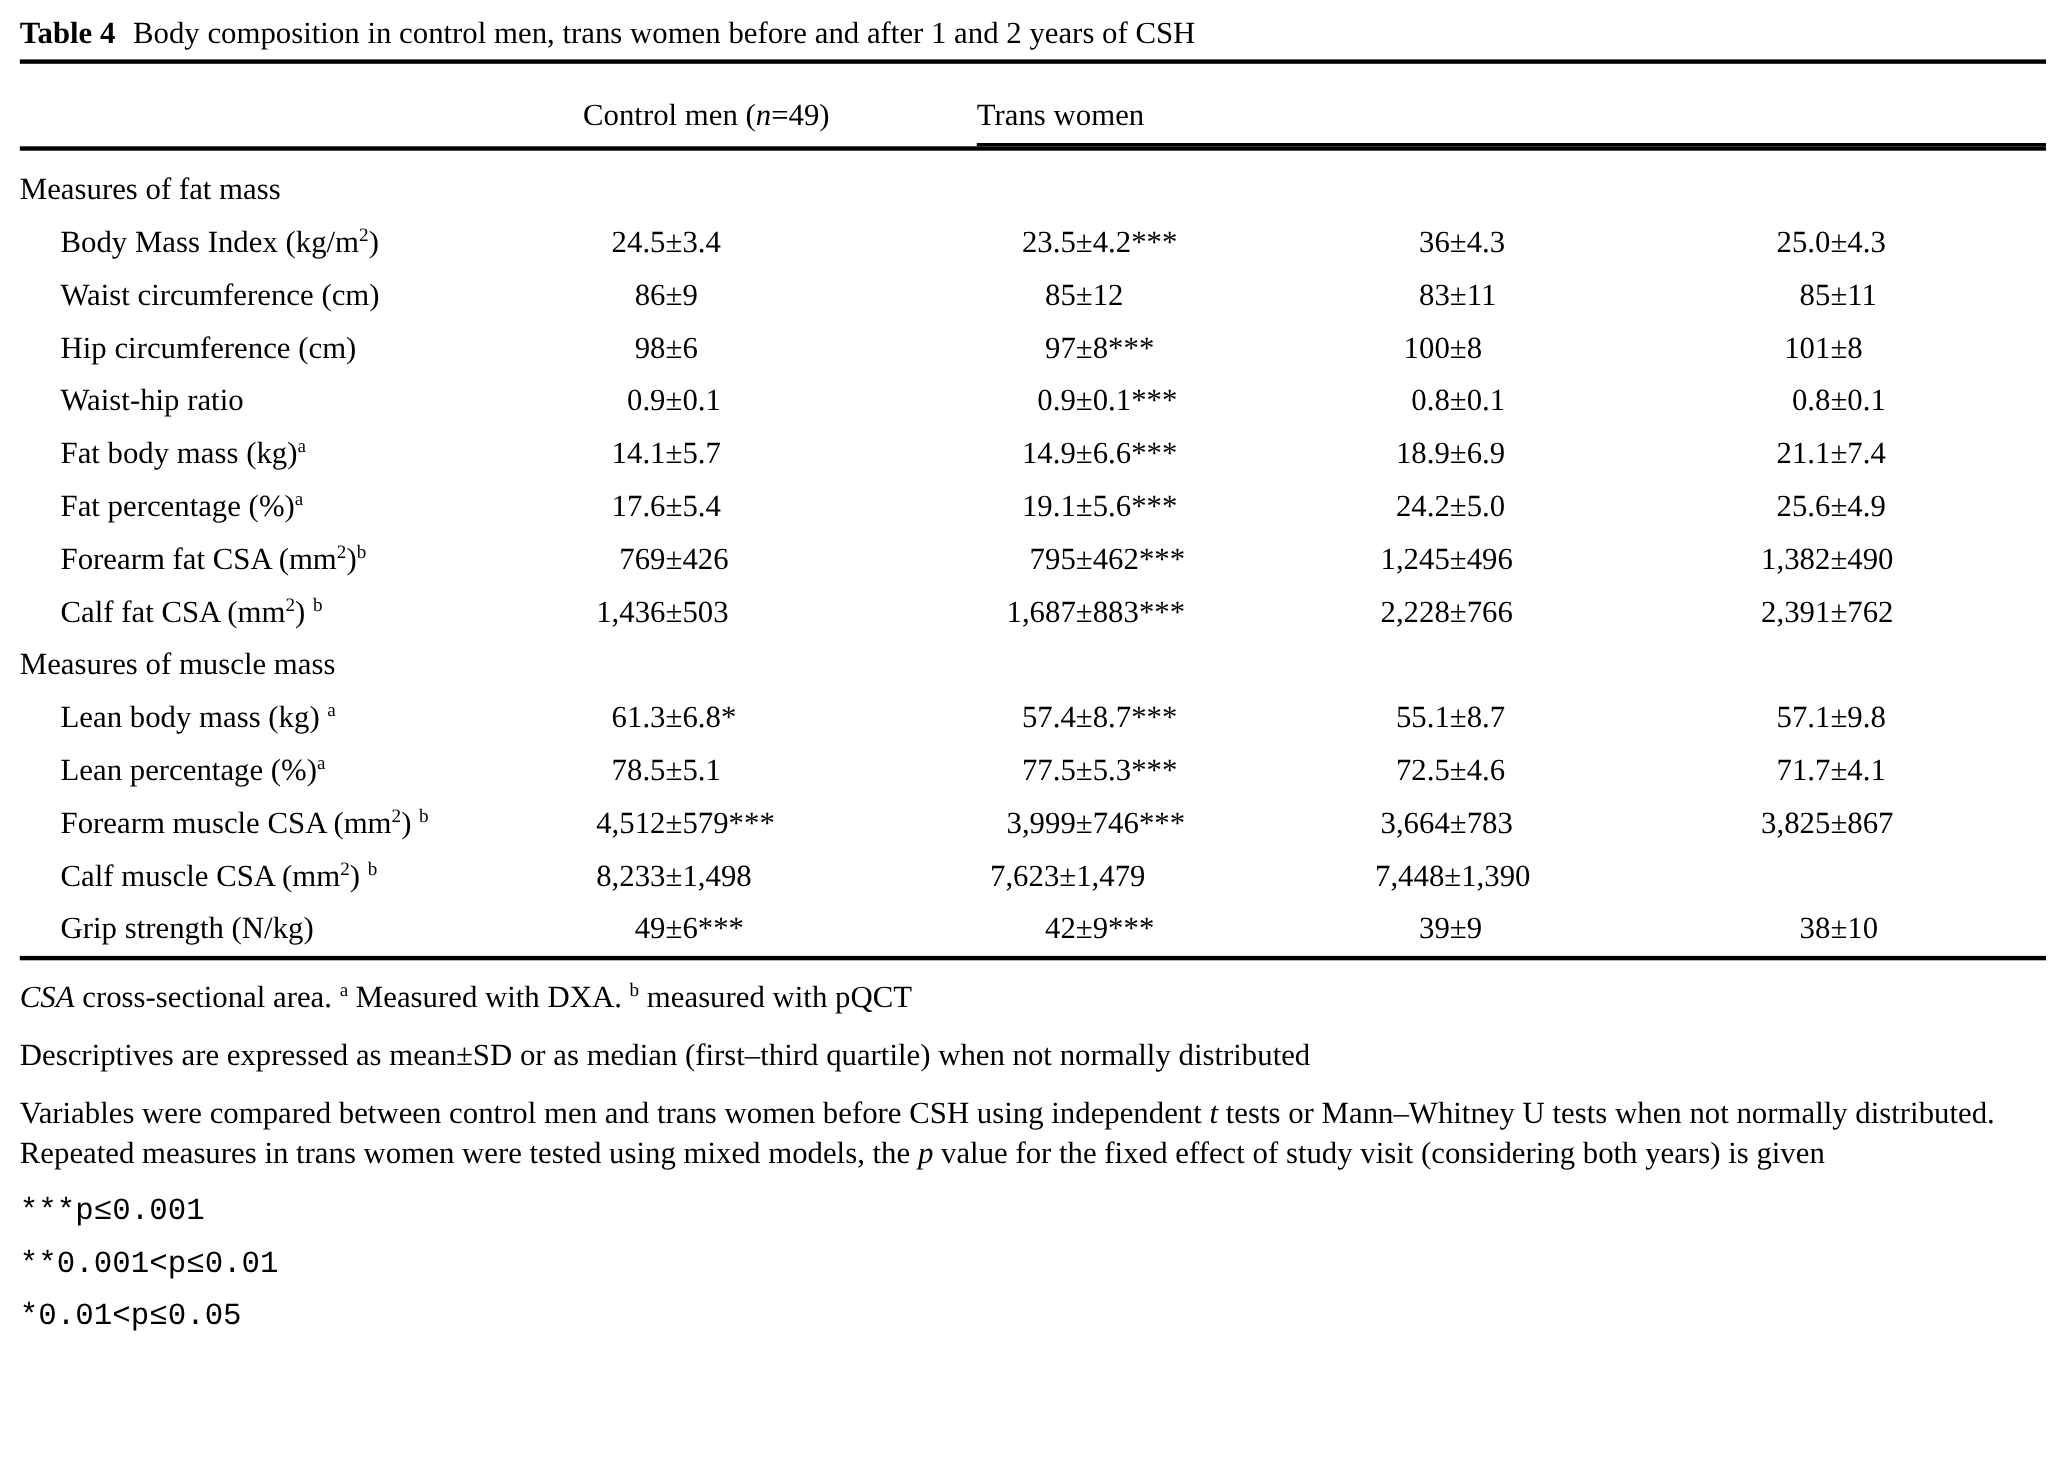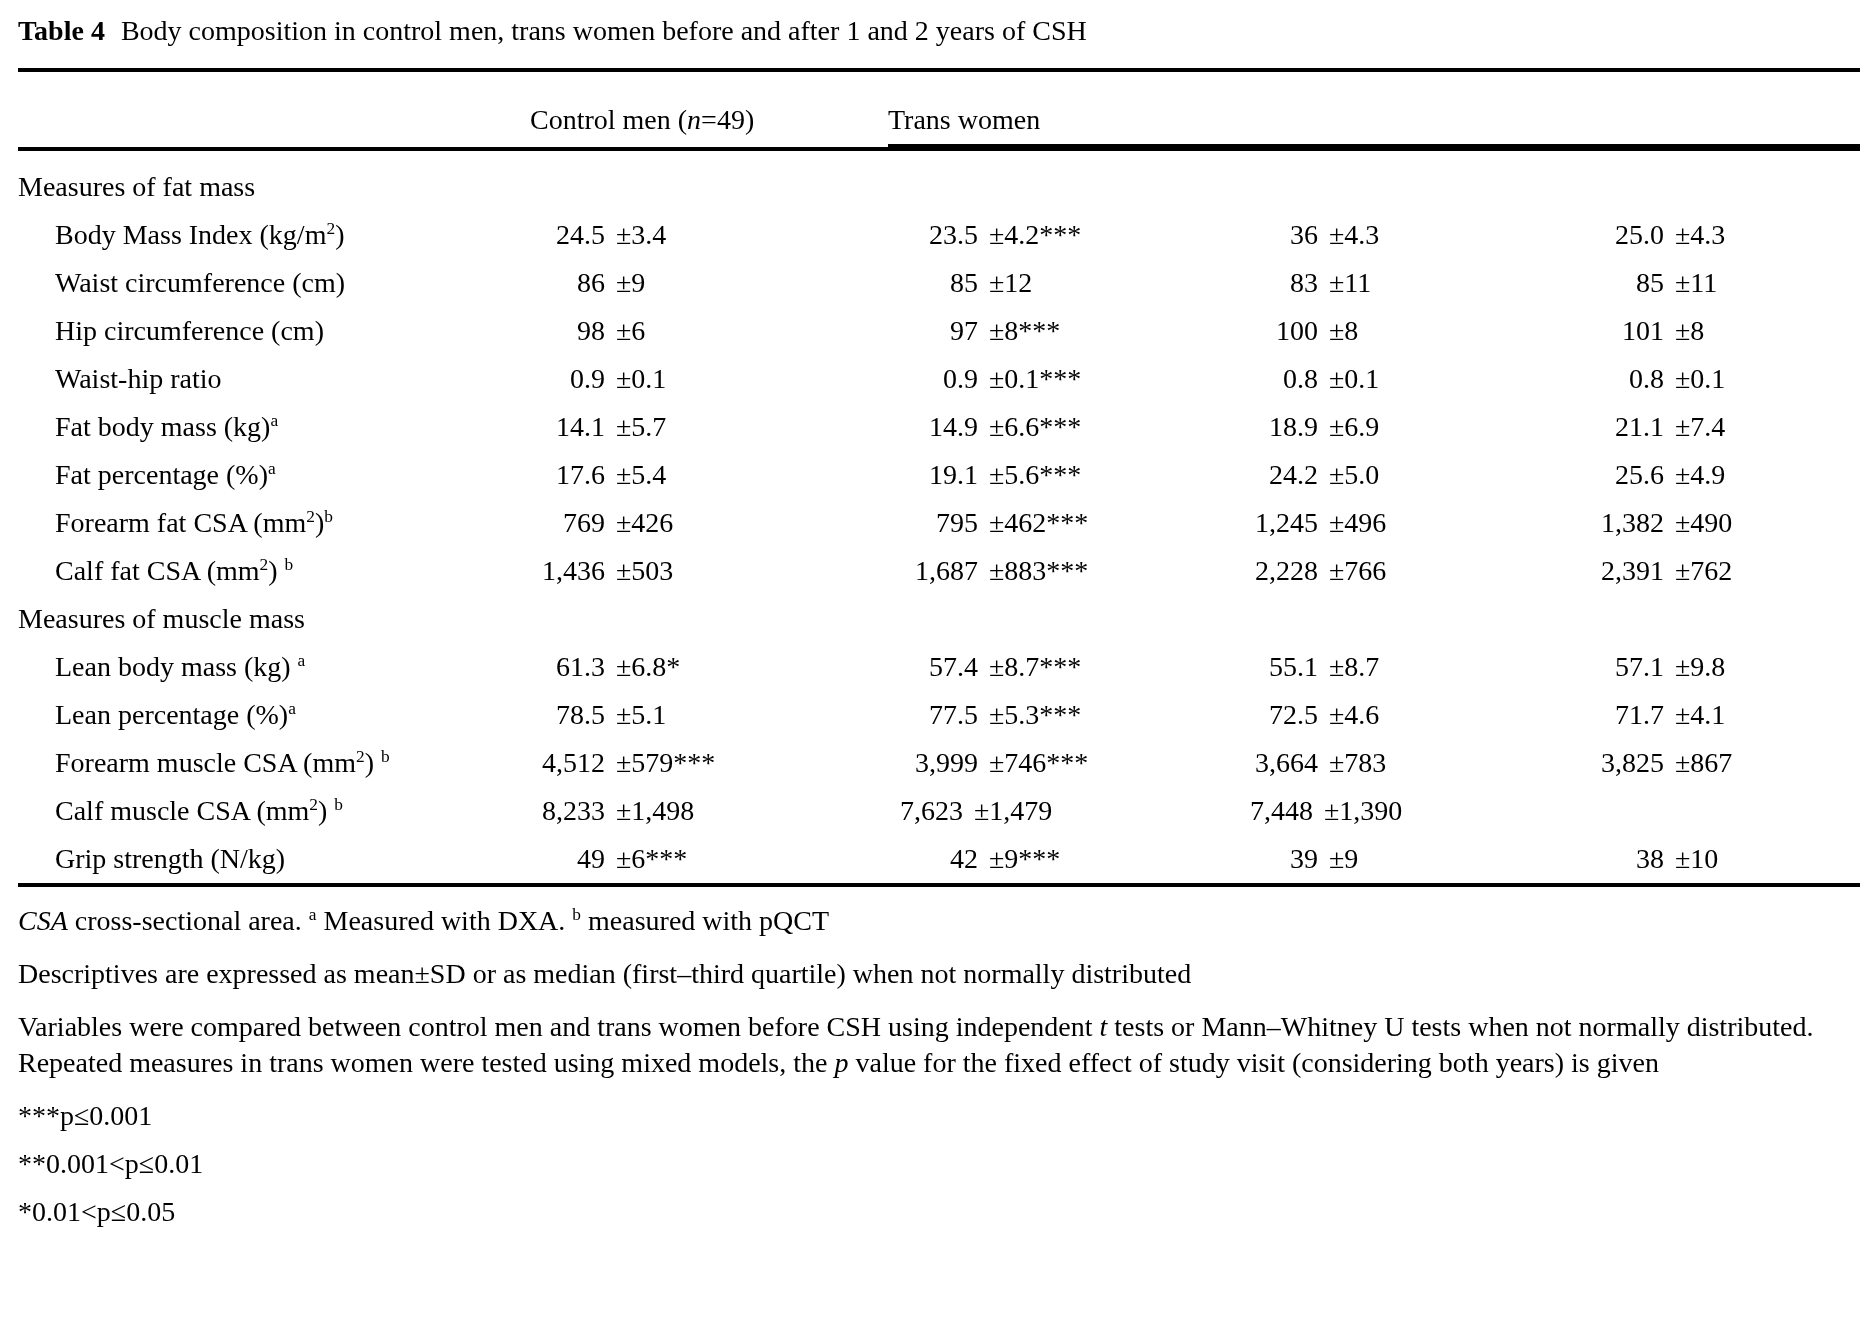--- a/index.html
+++ b/index.html
@@ -4,53 +4,53 @@
 <style>
   html,body{margin:0;padding:0;background:#ffffff;}
   body{
     width:1865px;height:1333px;overflow:hidden;
     color:#000;
     font-family:"Liberation Serif","DejaVu Serif",serif;
     -webkit-font-smoothing:antialiased;
   }
   .page{padding:8px 5px 0 18px;width:1842px;}
   
-  .caption{font-size:28px;line-height:34px;padding:6px 0 20px 0;}
+  .caption{font-size:28px;line-height:34px;padding:6px 0 6px 0;}
   .caption b{margin-right:16px;}
   
   .rule{background:#000;height:4px;width:100%;}
   .rule.thin{height:3px;}
   
   .trow{display:grid;grid-template-columns:512px 358px 355px 351px 266px;}
   .hrow1{height:72px;align-items:end;font-size:28px;}
   .hrow1 .cell{padding-bottom:8px;}
   .hrow2{height:70px;align-items:center;font-size:28px;}
   .rulerow{height:3px;}
   .span-trans{grid-column:3 / -1;}
   .col2{grid-column:2;}
   .col3{grid-column:3;}
   .col4{grid-column:4;}
   .col5{grid-column:5;}
   
   .tbody{padding-top:12px;}
   .tbody .trow{height:48px;line-height:48px;font-size:28px;}
   .cell.label.indent{padding-left:37px;}
   .cell.section-label{grid-column:1 / -1;}
-  .cell.val{display:flex;gap:11px;}
+  .cell.val{display:flex;}
   .cell.val .mean{display:inline-block;text-align:right;white-space:pre;}
   .cell.val.c1 .mean{width:75px;}
   .cell.val.c2 .mean{width:90px;}
   .cell.val.c3 .mean{width:75px;}
   .cell.val.c4 .mean{width:70px;}
   .cell.val .rest{white-space:pre;}
   sup{font-size:0.62em;line-height:0;vertical-align:baseline;position:relative;top:-0.55em;}
   
   .footnotes{padding-top:16px;font-size:28px;}
   .footnotes p{margin:0 0 17px 0;line-height:36px;max-width:1842px;}
-  .footnotes p.sig{margin-bottom:12px;}
+  .footnotes p.sig{margin-bottom:12px;font-family:Liberation Mono, monospace;}
 </style>
 </head>
 <body>
 
 <div class="page">
 
   <div class="caption">
     <b>Table 4</b><span>Body composition in control men, trans women before and after 1 and 2 years of CSH</span>
   </div>
 

